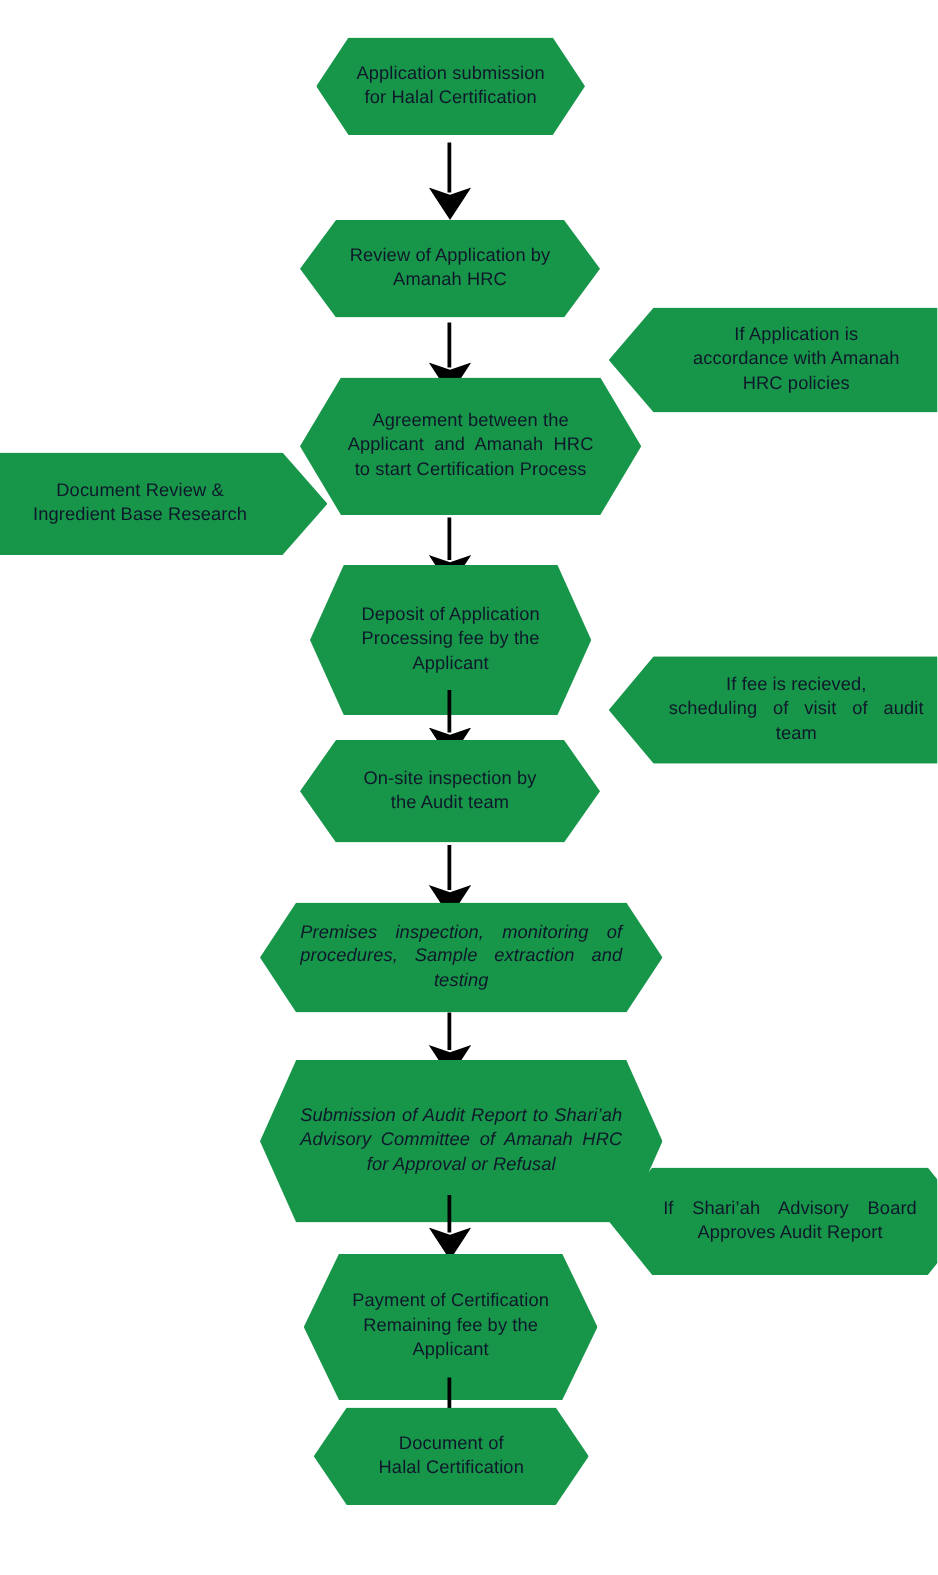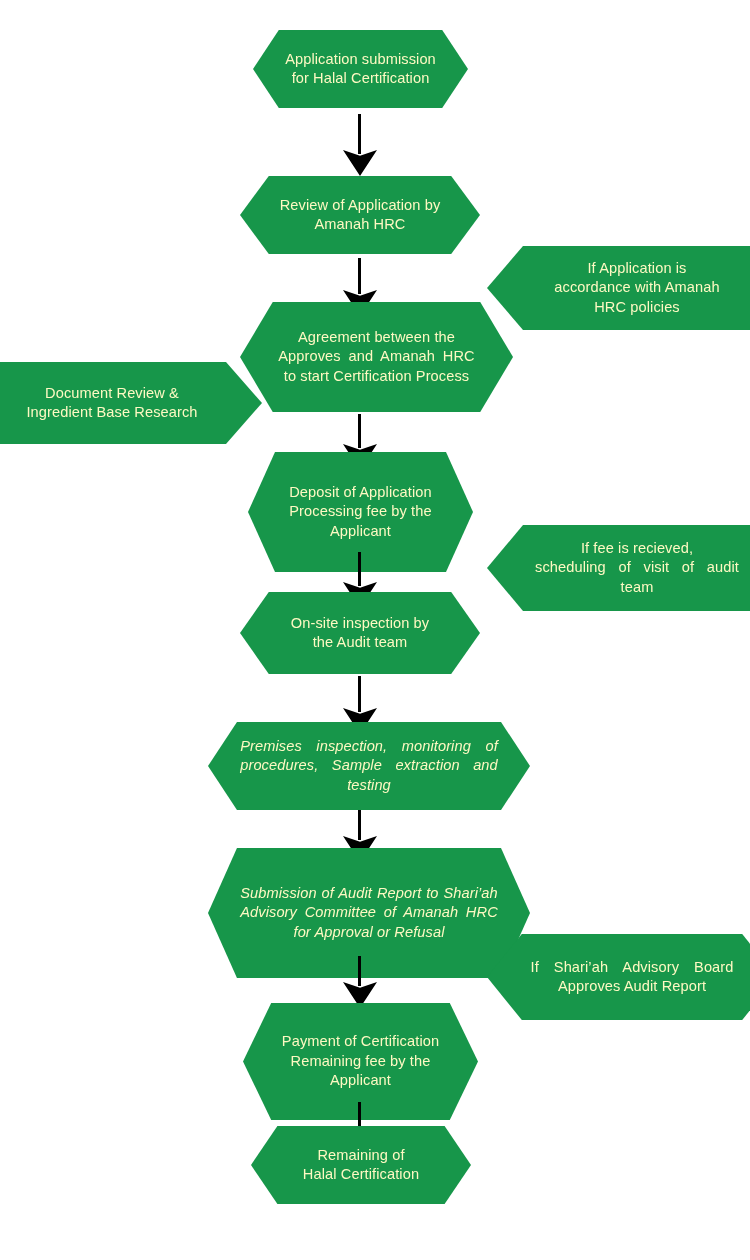--- a/index.html
+++ b/index.html
@@ -19,21 +19,21 @@
     height: 1260px;
     background: #ffffff;
     overflow: hidden;
   }
 
   
   .hex {
     position: absolute;
     box-sizing: border-box;
     background: #17964a;
-    color: #fef9c3;
+    color: #0f172a;
     display: flex;
     align-items: center;
     justify-content: center;
     -webkit-clip-path: polygon(12% 0%, 88% 0%, 100% 50%, 88% 100%, 12% 100%, 0% 50%);
     clip-path: polygon(12% 0%, 88% 0%, 100% 50%, 88% 100%, 12% 100%, 0% 50%);
   }
   .hex .txt {
     width: 74%;
     text-align: center;
     font-size: 14.6px;
@@ -100,21 +100,21 @@
   </div>
 
   <div class="hex" style="left:487px; top:246px; width:300px; height:84px;">
     <span class="txt" style="width:70%;">If Application is
 accordance with Amanah
 HRC policies</span>
   </div>
 
   <div class="hex justify" style="left:240px; top:302px; width:273px; height:110px;">
     <span class="txt" style="width:72%;">Agreement between the
-Approves and Amanah HRC to start Certification Process</span>
+Applicant and Amanah HRC to start Certification Process</span>
   </div>
 
   <div class="hex" style="left:-38px; top:362px; width:300px; height:82px;">
     <span class="txt" style="width:74%;">Document Review &amp;
 Ingredient Base Research</span>
   </div>
 
   <div class="arrow" style="left:343px; top:414px; height:54px;">
     <div class="shaft" style="height:34px;"></div>
     <div class="head" style="top:30px;"></div>
@@ -173,17 +173,17 @@
 Remaining fee by the
 Applicant</span>
   </div>
 
   <div class="arrow" style="left:343px; top:1102px; height:56px;">
     <div class="shaft" style="height:34px;"></div>
     <div class="head" style="top:30px;"></div>
   </div>
 
   <div class="hex" style="left:251px; top:1126px; width:220px; height:78px;">
-    <span class="txt">Remaining of
+    <span class="txt">Document of
 Halal Certification</span>
   </div>
 
 </div>
 
 </body></html>

